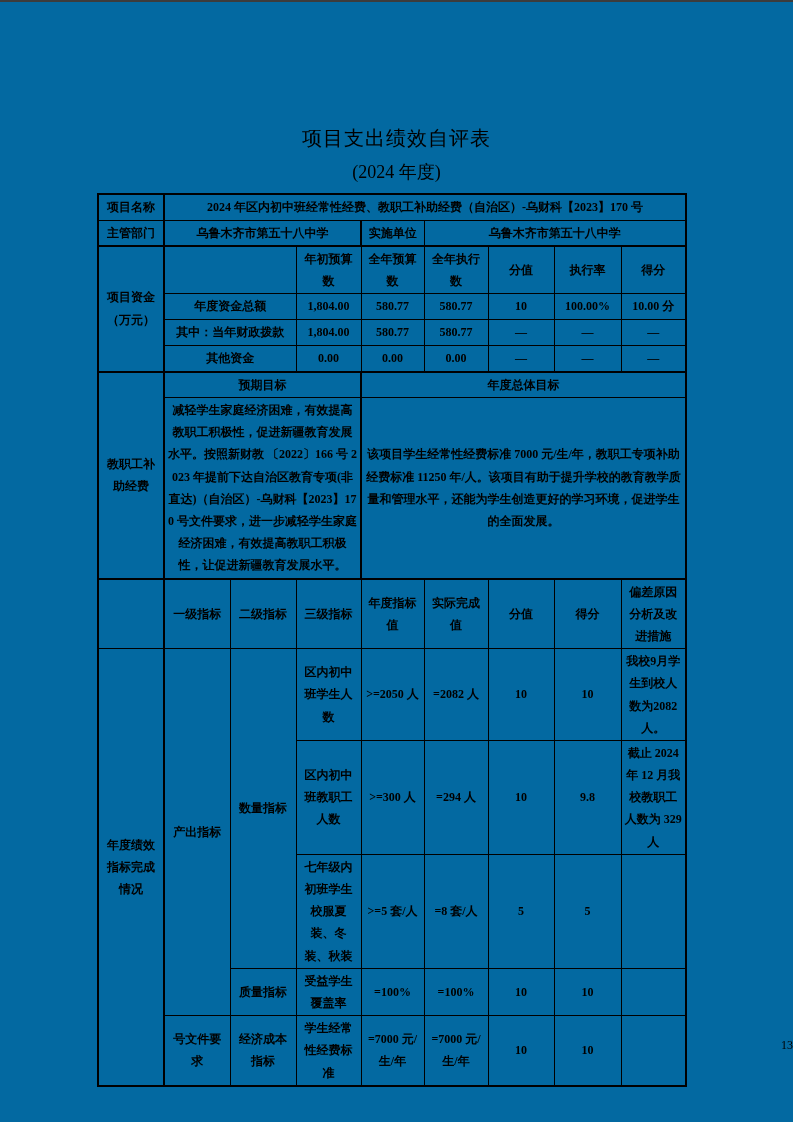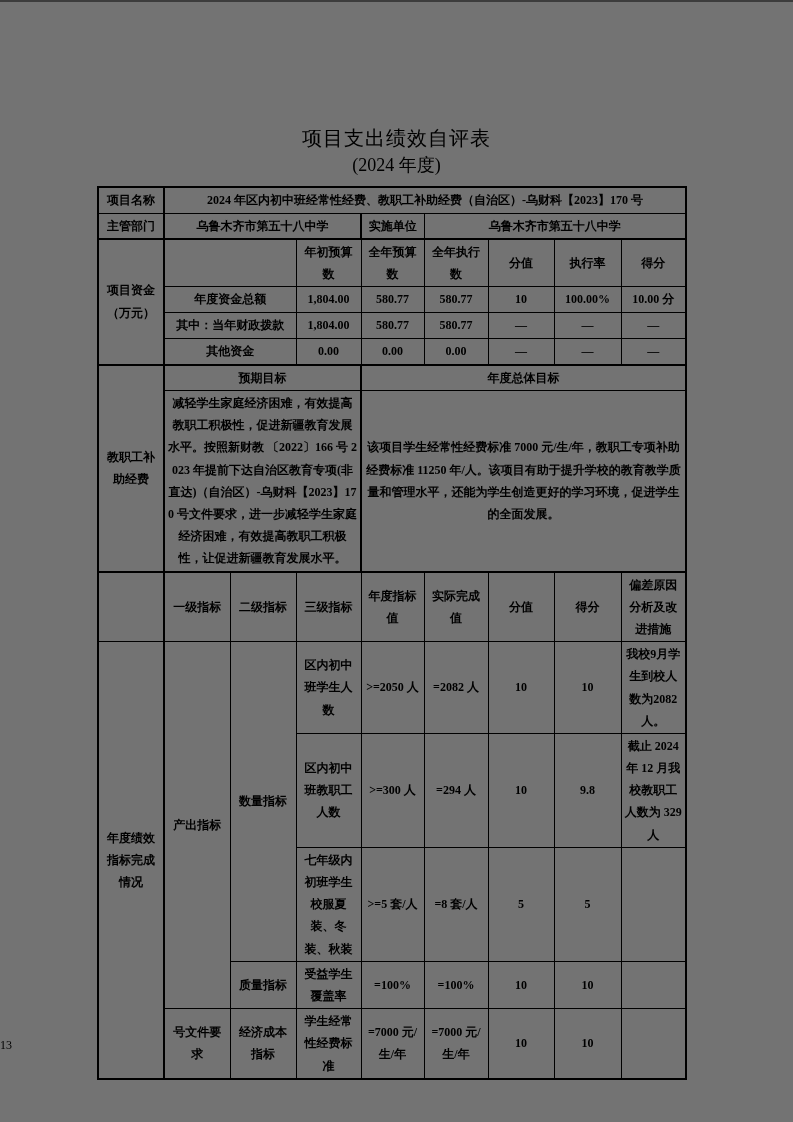--- a/index.html
+++ b/index.html
@@ -1,38 +1,38 @@
 <!DOCTYPE html>
 <html><head>
 <meta charset="utf-8">
 <style>
   html,body{margin:0;padding:0;background:#e8e8e8;}
   .page{
     position:relative;
     width:793px;height:1122px;
     margin:0 auto;
-    background:#737373;
+    background:#0369a1;
     font-family:"Liberation Serif","DejaVu Serif",serif;
     color:#000;
     overflow:hidden;
   }
   .scan-edge{position:absolute;top:0;left:0;width:793px;height:2px;background:#3c3c3c;}
   .title{
     text-align:center;
     padding-top:126px;
     font-size:20px;
     font-weight:400;
     letter-spacing:1px;
     line-height:1.2;
   }
   .subtitle{
     text-align:center;
     font-size:18px;
     font-weight:400;
-    margin:3px 0 9px 0;
+    margin:10px 0 9px 0;
   }
   table.form{
     border-collapse:collapse;
     table-layout:fixed;
     width:588px;
     margin-left:97px;
     border:2px solid #000;
     font-weight:bold;
   }
   table.form td{
@@ -51,21 +51,21 @@
     padding:4px 9px;
     word-break:break-all;
   }
   td.nowrap{white-space:nowrap;}
   .bb2{border-bottom-width:2px !important;}
   .br2{border-right-width:2px !important;}
   .bl2{border-left-width:2px !important;}
   .page-num{
     position:absolute;
     top:1038px;left:0;width:100%;
-    text-align:left;
+    text-align:right;
     font-size:12px;
   }
 </style>
 </head>
 <body>
 
 <div class="page">
   <div class="scan-edge"></div>
 
   <div class="title">项目支出绩效自评表</div>

